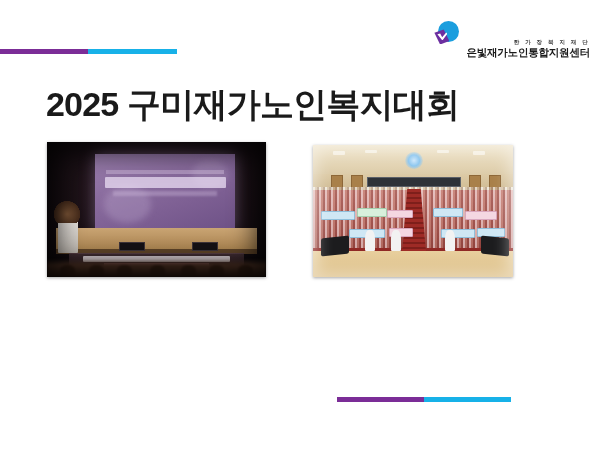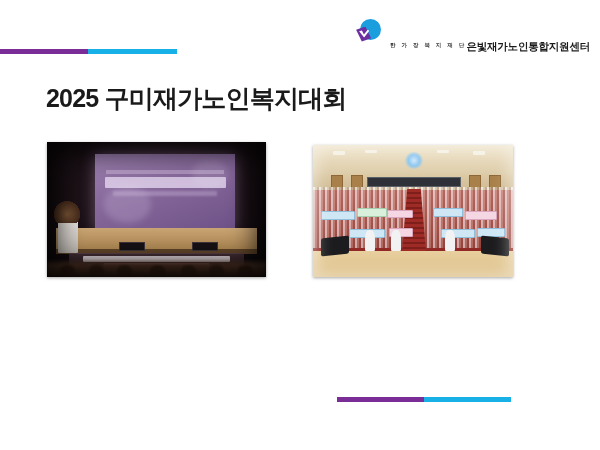--- a/index.html
+++ b/index.html
@@ -54,22 +54,22 @@
   }
   .logo-mark .tick {
     position: absolute;
     left: 3px; top: 12px;
     width: 10px; height: 8px;
     background: #ffffff;
     clip-path: polygon(0% 22%, 28% 14%, 48% 62%, 88% 0%, 100% 18%, 50% 100%);
   }
   .logo-text {
     display: flex;
-    flex-direction: row;
-    align-items: center;
+    flex-direction: column;
+    align-items: flex-end;
     line-height: 1.05;
     margin-top: 31px;
   }
   .logo-kicker {
     font-size: 5.5px;
     letter-spacing: 2.2px;
     color: #3a3a3a;
     font-weight: 700;
     padding-left: 2px;
   }
@@ -89,21 +89,21 @@
   .bar-top-purple { left: 0px;   top: 49px; width: 88px; background: #7b2d97; }
   .bar-top-cyan   { left: 88px;  top: 49px; width: 89px; background: #17b1e8; }
   .bar-bot-purple { left: 337px; top: 397px; width: 87px; background: #7b2d97; }
   .bar-bot-cyan   { left: 424px; top: 397px; width: 87px; background: #17b1e8; }
 
   
   .slide-title {
     position: absolute;
     left: 46px;
     top: 82px;
-    font-size: 25px;
+    font-size: 34px;
     font-weight: 700;
     letter-spacing: -0.8px;
     color: #1a1a1a;
     white-space: nowrap;
   }
 
   
   .photo {
     position: absolute;
     overflow: hidden;

